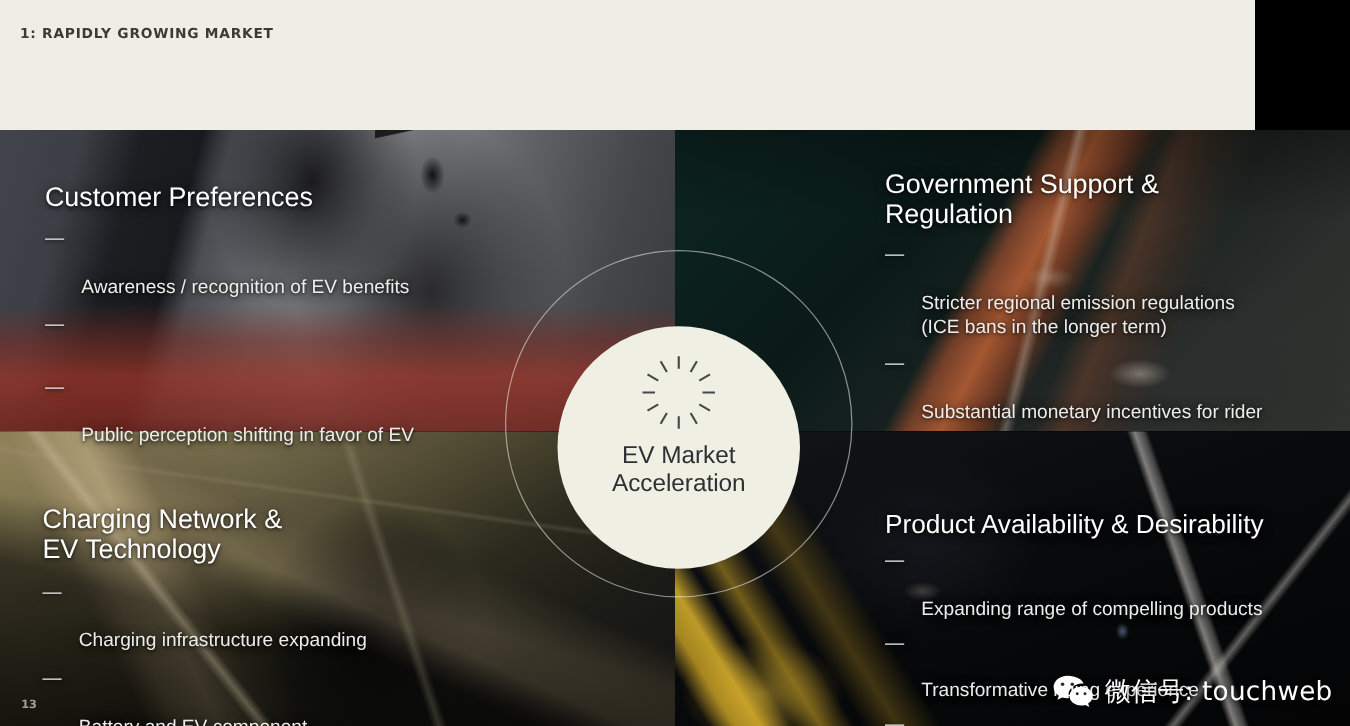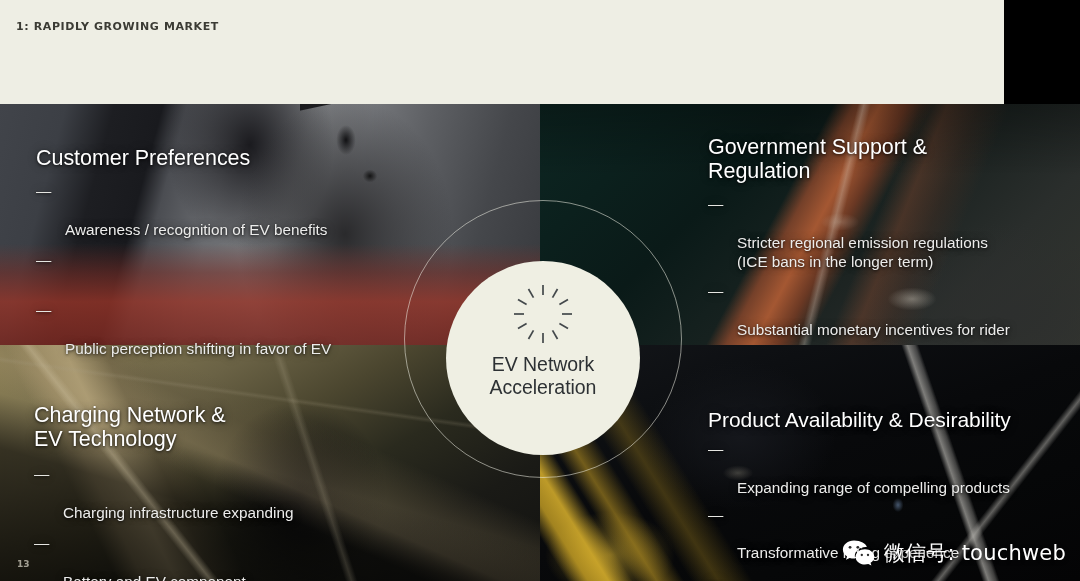--- a/index.html
+++ b/index.html
@@ -372,21 +372,21 @@
         <line x1="56" y1="45.5" x2="47.4" y2="40.5"></line>
         <line x1="45.5" y1="56" x2="40.5" y2="47.4"></line>
         <line x1="31" y1="60" x2="31" y2="50"></line>
         <line x1="16.5" y1="56" x2="21.5" y2="47.4"></line>
         <line x1="6" y1="45.5" x2="14.6" y2="40.5"></line>
         <line x1="2" y1="31" x2="12" y2="31"></line>
         <line x1="6" y1="16.5" x2="14.6" y2="21.5"></line>
         <line x1="16.5" y1="6" x2="21.5" y2="14.6"></line>
       </g>
     </svg>
-    <div class="hub-label">EV Network
+    <div class="hub-label">EV Market
 Acceleration</div>
   </div>
 
   <div class="qtext tl">
     <div class="qhead">Customer Preferences</div>
     <ul class="qlist">
       <li>
         <span class="dash">—</span>
         <span>Awareness / recognition of EV benefits</span>
       </li>

